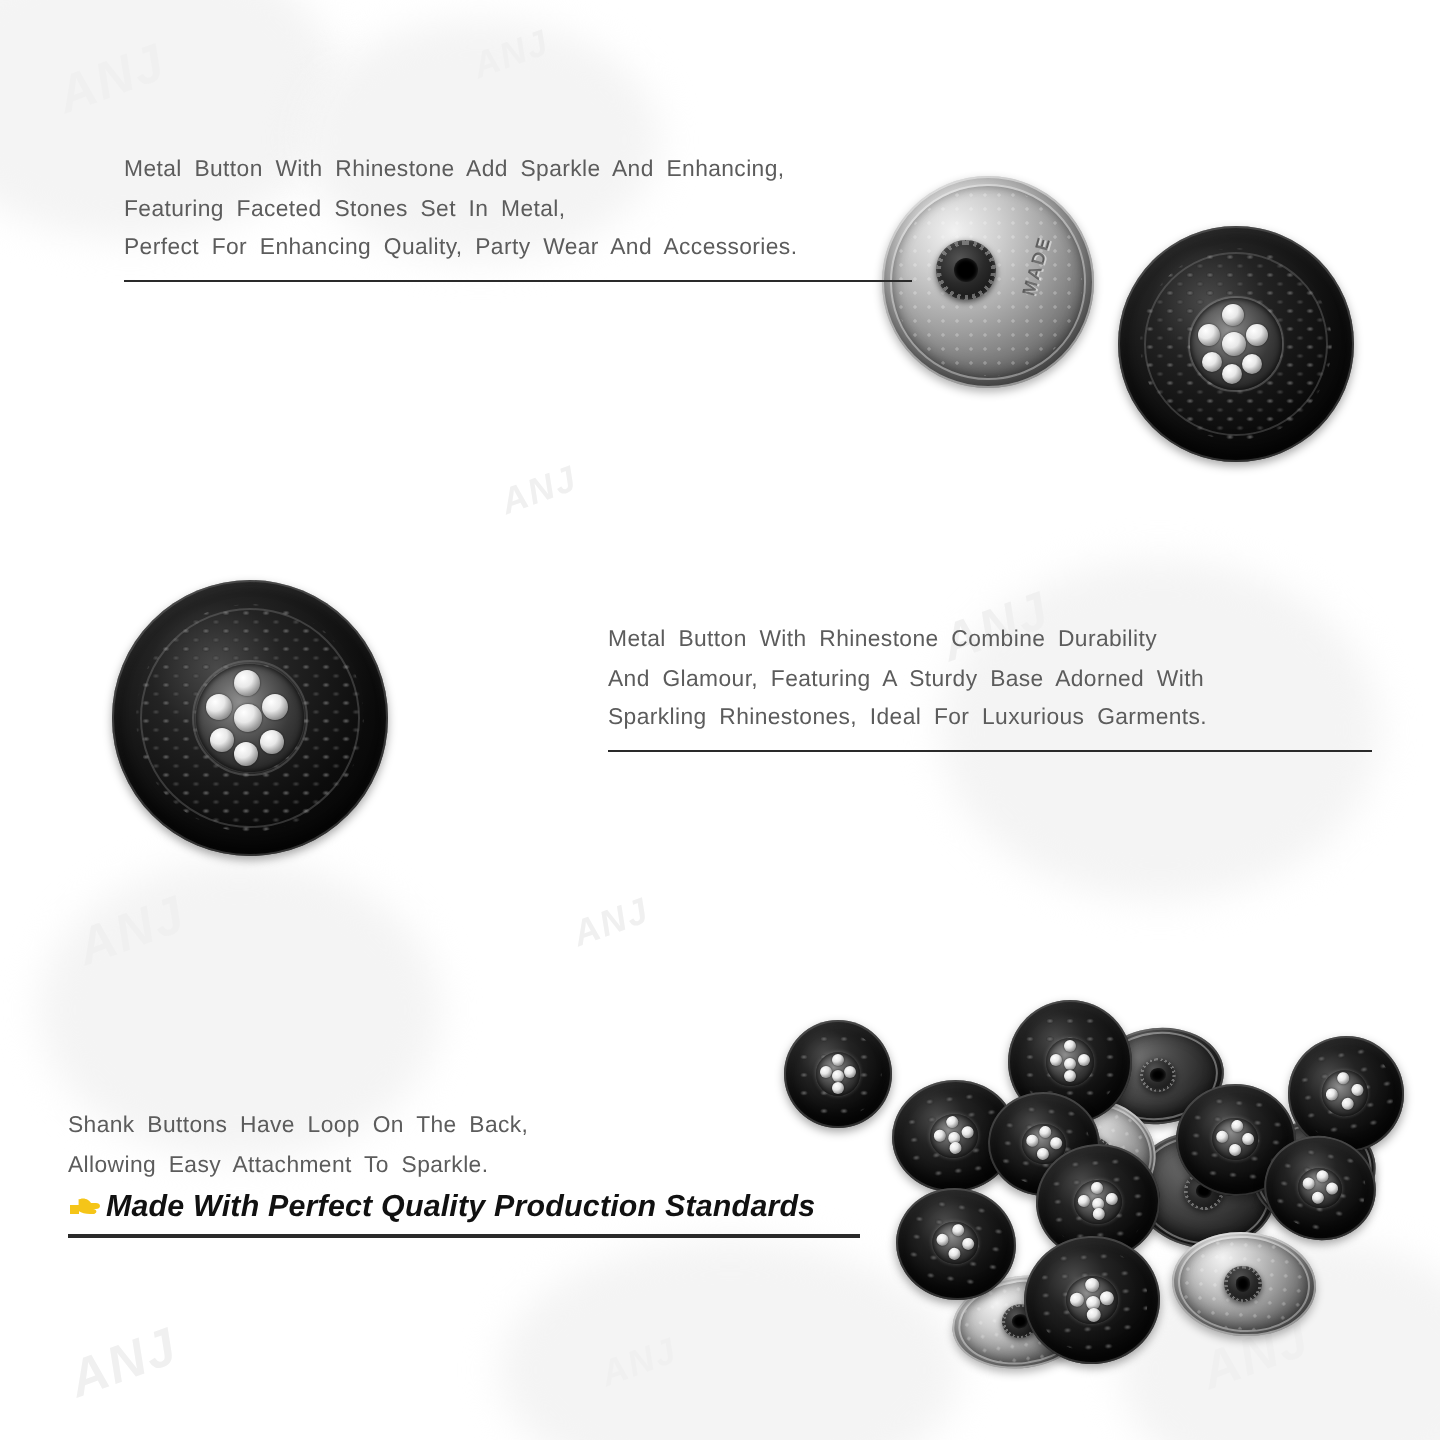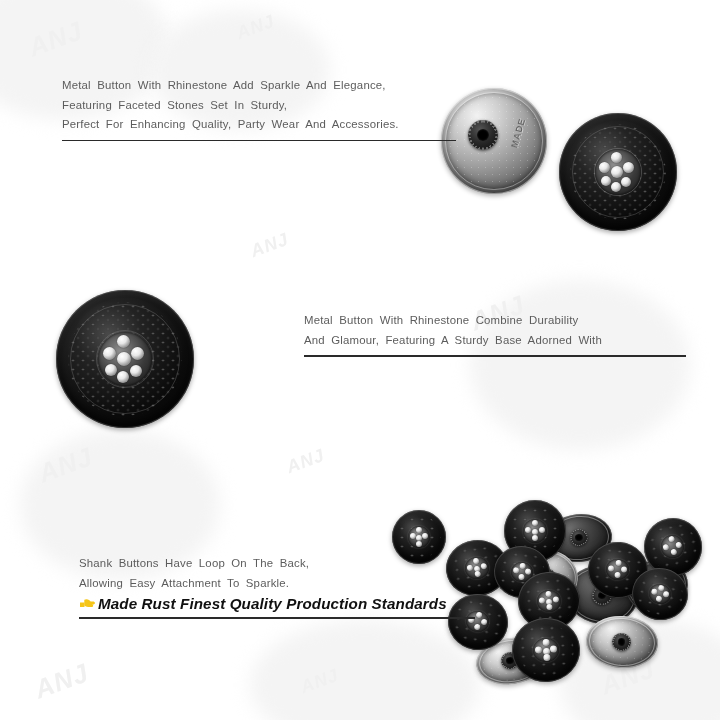--- a/index.html
+++ b/index.html
@@ -158,43 +158,44 @@
     <div class="wm big" style="left:470px;top:300px;transform:rotate(-20deg);">ANJ</div>
     <div class="wm sm" style="left:250px;top:236px;transform:rotate(-20deg);">ANJ</div>
     <div class="wm big" style="left:38px;top:452px;transform:rotate(-20deg);">ANJ</div>
     <div class="wm sm" style="left:286px;top:452px;transform:rotate(-20deg);">ANJ</div>
     <div class="wm big" style="left:34px;top:668px;transform:rotate(-20deg);">ANJ</div>
     <div class="wm sm" style="left:300px;top:672px;transform:rotate(-20deg);">ANJ</div>
     <div class="wm big" style="left:600px;top:664px;transform:rotate(-20deg);">ANJ</div>
   </div>
 
   <div class="block" style="left:62px;top:76px;width:394px;">
-    <div class="bodyline">Metal Button With Rhinestone Add Sparkle And Elegance,</div>
-    <div class="bodyline">Featuring Faceted Stones Set In Sturdy,</div>
+    <div class="bodyline">Metal Button With Rhinestone Add Sparkle And Enhancing,</div>
+    <div class="bodyline">Featuring Faceted Stones Set In Metal,</div>
     <div class="bodyline">Perfect For Enhancing Quality, Party Wear And Accessories.</div>
     <div class="rule"></div>
   </div>
 
   <div class="block" style="left:304px;top:311px;width:382px;">
     <div class="bodyline">Metal Button With Rhinestone Combine Durability</div>
     <div class="bodyline">And Glamour, Featuring A Sturdy Base Adorned With</div>
+    <div class="bodyline">Sparkling Rhinestones, Ideal For Luxurious Garments.</div>
     <div class="rule"></div>
   </div>
 
-  <div class="block" style="left:34px;top:554px;width:396px;margin-left:45px;">
+  <div class="block" style="left:34px;top:554px;width:396px;">
     <div class="bodyline">Shank Buttons Have Loop On The Back,</div>
     <div class="bodyline">Allowing Easy Attachment To Sparkle.</div>
     <div class="tagrow">
       <span class="hand">
         <svg viewBox="0 0 34 30" width="17" height="15" aria-hidden="true">
           <path d="M2 11h9v9H2z" fill="#f5c518"></path>
           <path d="M10 6c3-2 7-2 10 0 2 1.4 3 3 3 3h5c2.2 0 4 1.3 4 3s-1.8 3-4 3h-3c2 0 3.4 1 3.4 2.4 0 1.5-1.6 2.6-3.6 2.6h-2.6c-5 0-8.6-1-11.6-3V6z" fill="#f5c518"></path>
         </svg>
       </span>
-      <span class="tagline">Made Rust Finest Quality Production Standards</span>
+      <span class="tagline">Made With Perfect Quality Production Standards</span>
     </div>
     <div class="rule"></div>
   </div>
 
   <div class="btn btn-back" style="left:441px;top:88px;width:106px;height:106px;">
     <div class="back-rim"></div>
     <div class="speck"></div>
     <div class="shank" style="left:27px;top:32px;width:30px;height:30px;">
       <div class="shank-teeth"></div>
     </div>

